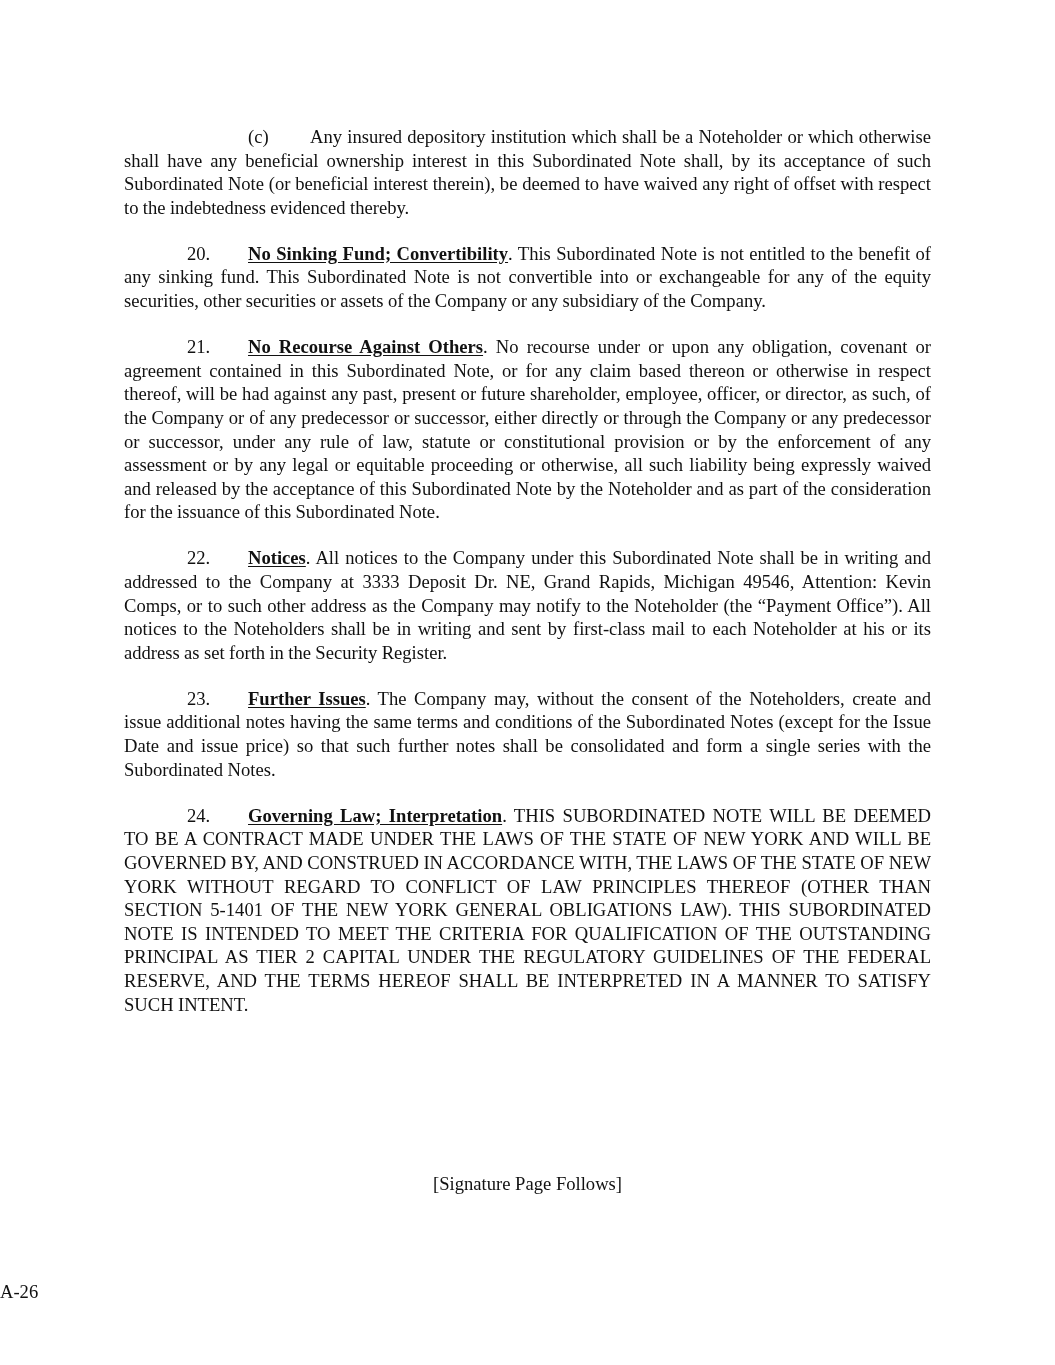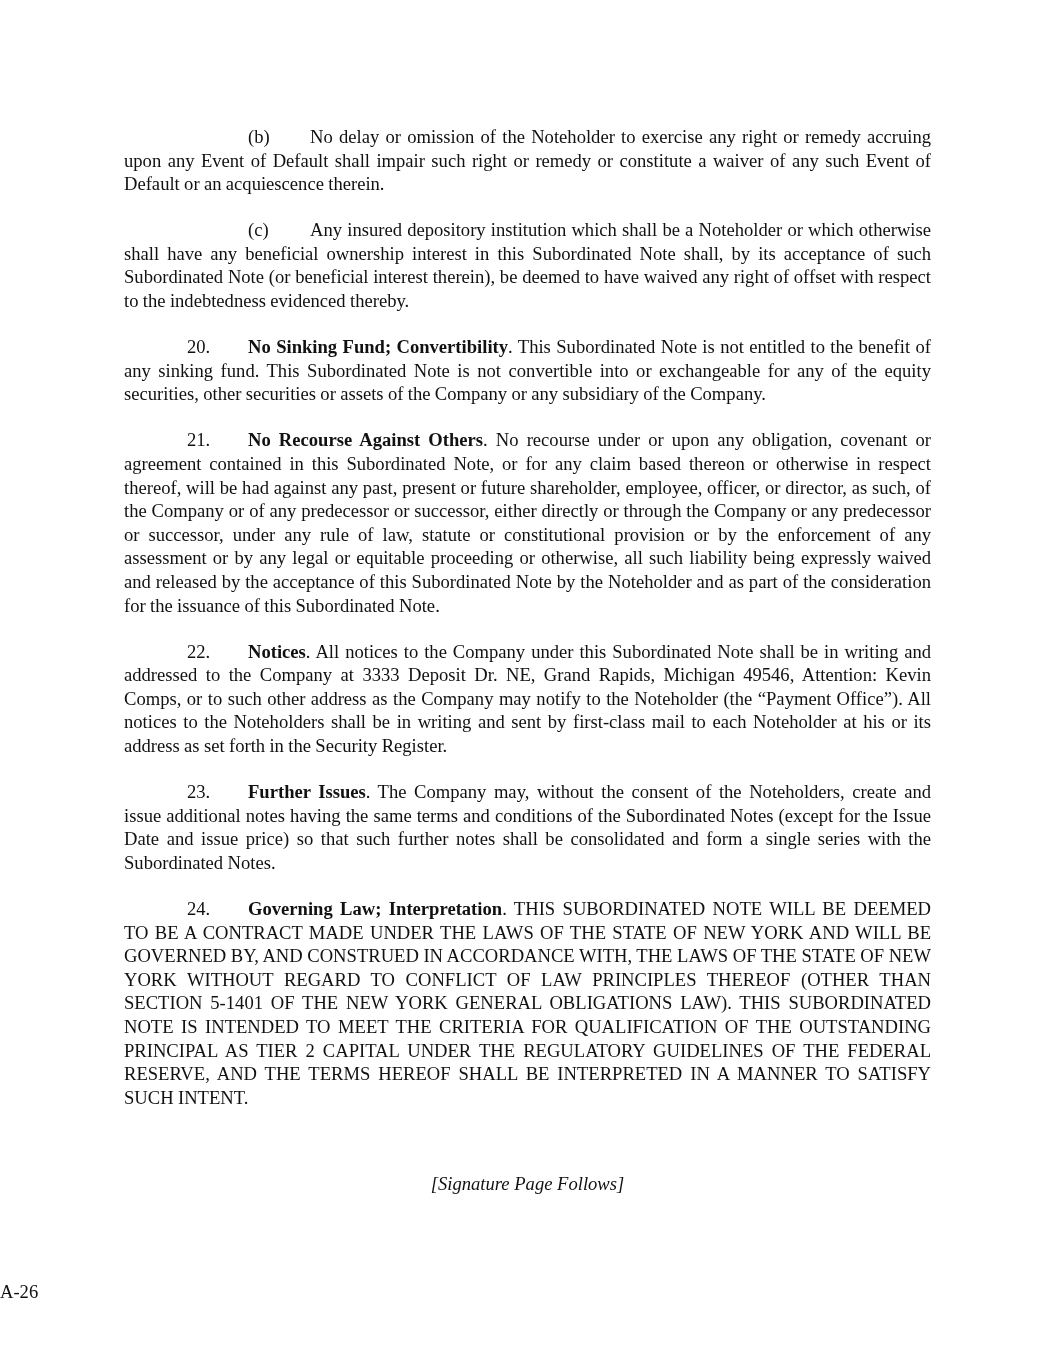--- a/index.html
+++ b/index.html
@@ -40,51 +40,50 @@
       text-indent: 63px;
     }
     .sec .num {
       display: inline-block;
       width: 61px;
       font-weight: normal;
       text-indent: 0;
     }
     .sec .heading {
       font-weight: bold;
+      text-decoration: underline;
       text-underline-offset: 2px;
     }
     .u {
       text-underline-offset: 2px;
     }
     .sigline {
       position: absolute;
       left: 0;
       width: 1055px;
       top: 1172px;
       text-align: center;
-      font-style: italic;
       font-size: 18.6px;
       line-height: 24px;
     }
     .pagenum {
       position: absolute;
       left: 0;
       width: 1055px;
       top: 1280px;
       text-align: left;
       font-size: 18.6px;
       line-height: 24px;
     }
   </style>
 </head>
 <body>
 
 <div class="page">
 
-  <p class="para sub"><span class="marker">(b)</span><span>No delay or omission of the Noteholder to exercise any right or remedy accruing upon any Event of Default shall impair such right or remedy or constitute a waiver of any such Event of Default or an acquiescence therein.</span></p>
 
   <p class="para sub"><span class="marker">(c)</span><span>Any insured depository institution which shall be a Noteholder or which otherwise shall have any beneficial ownership interest in this Subordinated Note shall, by its acceptance of such Subordinated Note (or beneficial interest therein), be deemed to have waived any right of offset with respect to the indebtedness evidenced thereby.</span></p>
 
   <p class="para sec"><span class="num">20.</span><span class="heading">No Sinking Fund; Convertibility</span><span>. This Subordinated Note is not entitled to the benefit of any sinking fund. This Subordinated Note is not convertible into or exchangeable for any of the equity securities, other securities or assets of the Company or any subsidiary of the Company.</span></p>
 
   <p class="para sec"><span class="num">21.</span><span class="heading">No Recourse Against Others</span><span>. No recourse under or upon any obligation, covenant or agreement contained in this Subordinated Note, or for any claim based thereon or otherwise in respect thereof, will be had against any past, present or future shareholder, employee, officer, or director, as such, of the Company or of any predecessor or successor, either directly or through the Company or any predecessor or successor, under any rule of law, statute or constitutional provision or by the enforcement of any assessment or by any legal or equitable proceeding or otherwise, all such liability being expressly waived and released by the acceptance of this Subordinated Note by the Noteholder and as part of the consideration for the issuance of this Subordinated Note.</span></p>
 
   <p class="para sec"><span class="num">22.</span><span class="heading">Notices</span><span>. All notices to the Company under this Subordinated Note shall be in writing and addressed to the Company at 3333 Deposit Dr. NE, Grand Rapids, Michigan 49546, Attention: Kevin Comps, or to such other address as the Company may notify to the Noteholder (the “</span><span class="u">Payment Office</span><span>”). All notices to the Noteholders shall be in writing and sent by first-class mail to each Noteholder at his or its address as set forth in the Security Register.</span></p>
 
   <p class="para sec"><span class="num">23.</span><span class="heading">Further Issues</span><span>. The Company may, without the consent of the Noteholders, create and issue additional notes having the same terms and conditions of the Subordinated Notes (except for the Issue Date and issue price) so that such further notes shall be consolidated and form a single series with the Subordinated Notes.</span></p>

